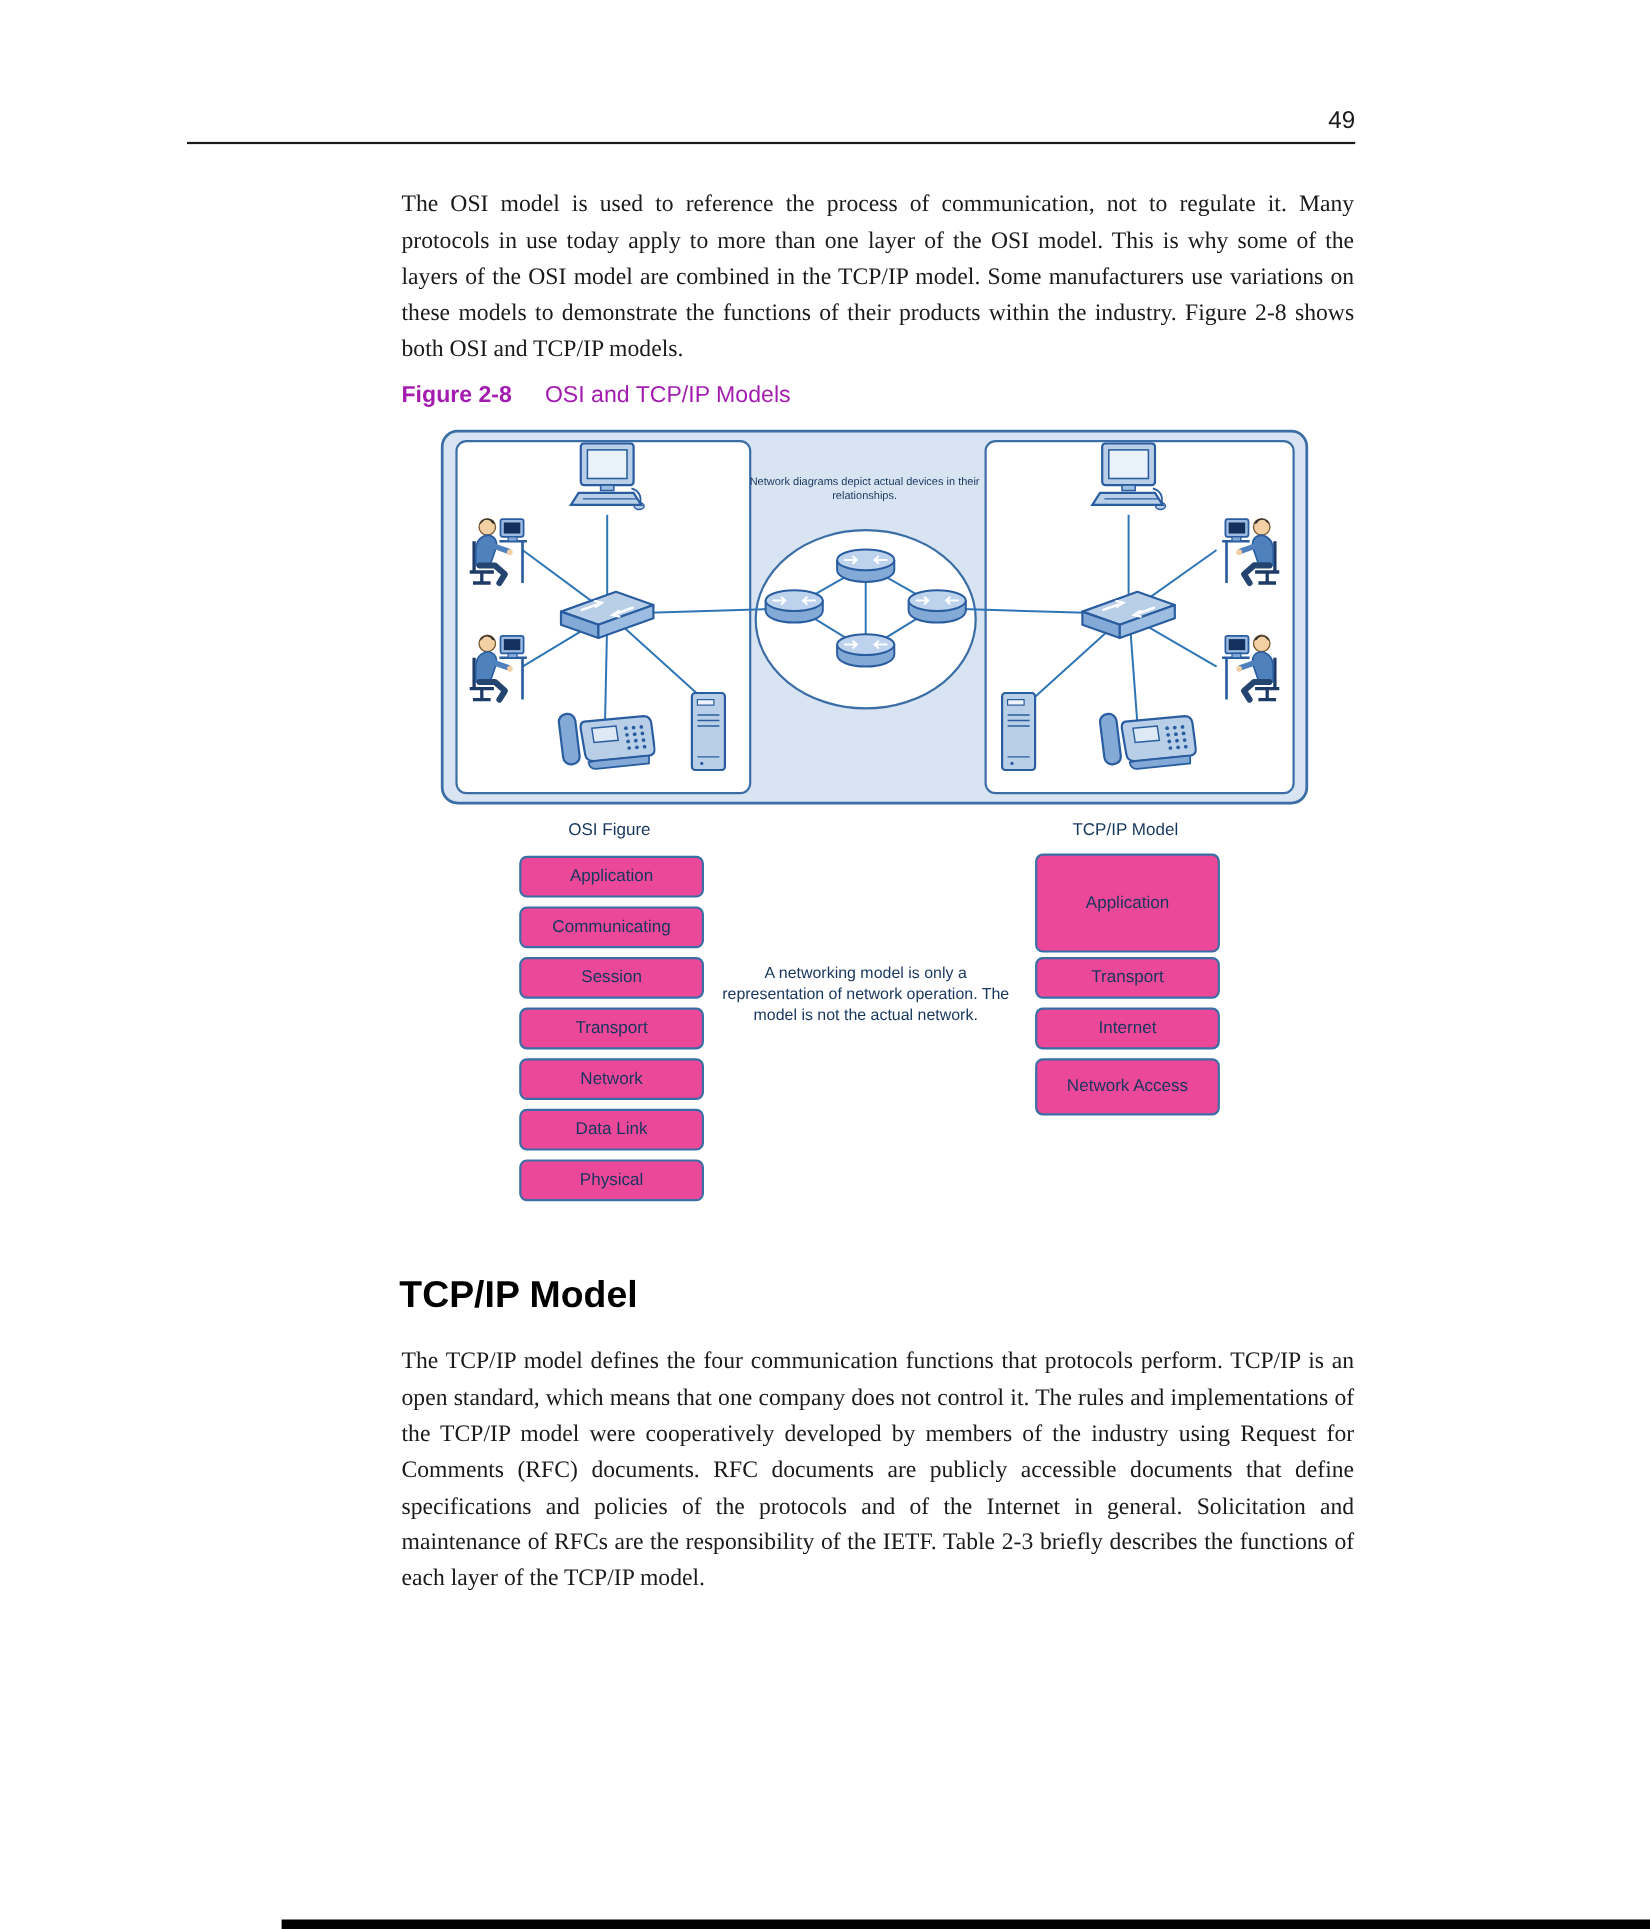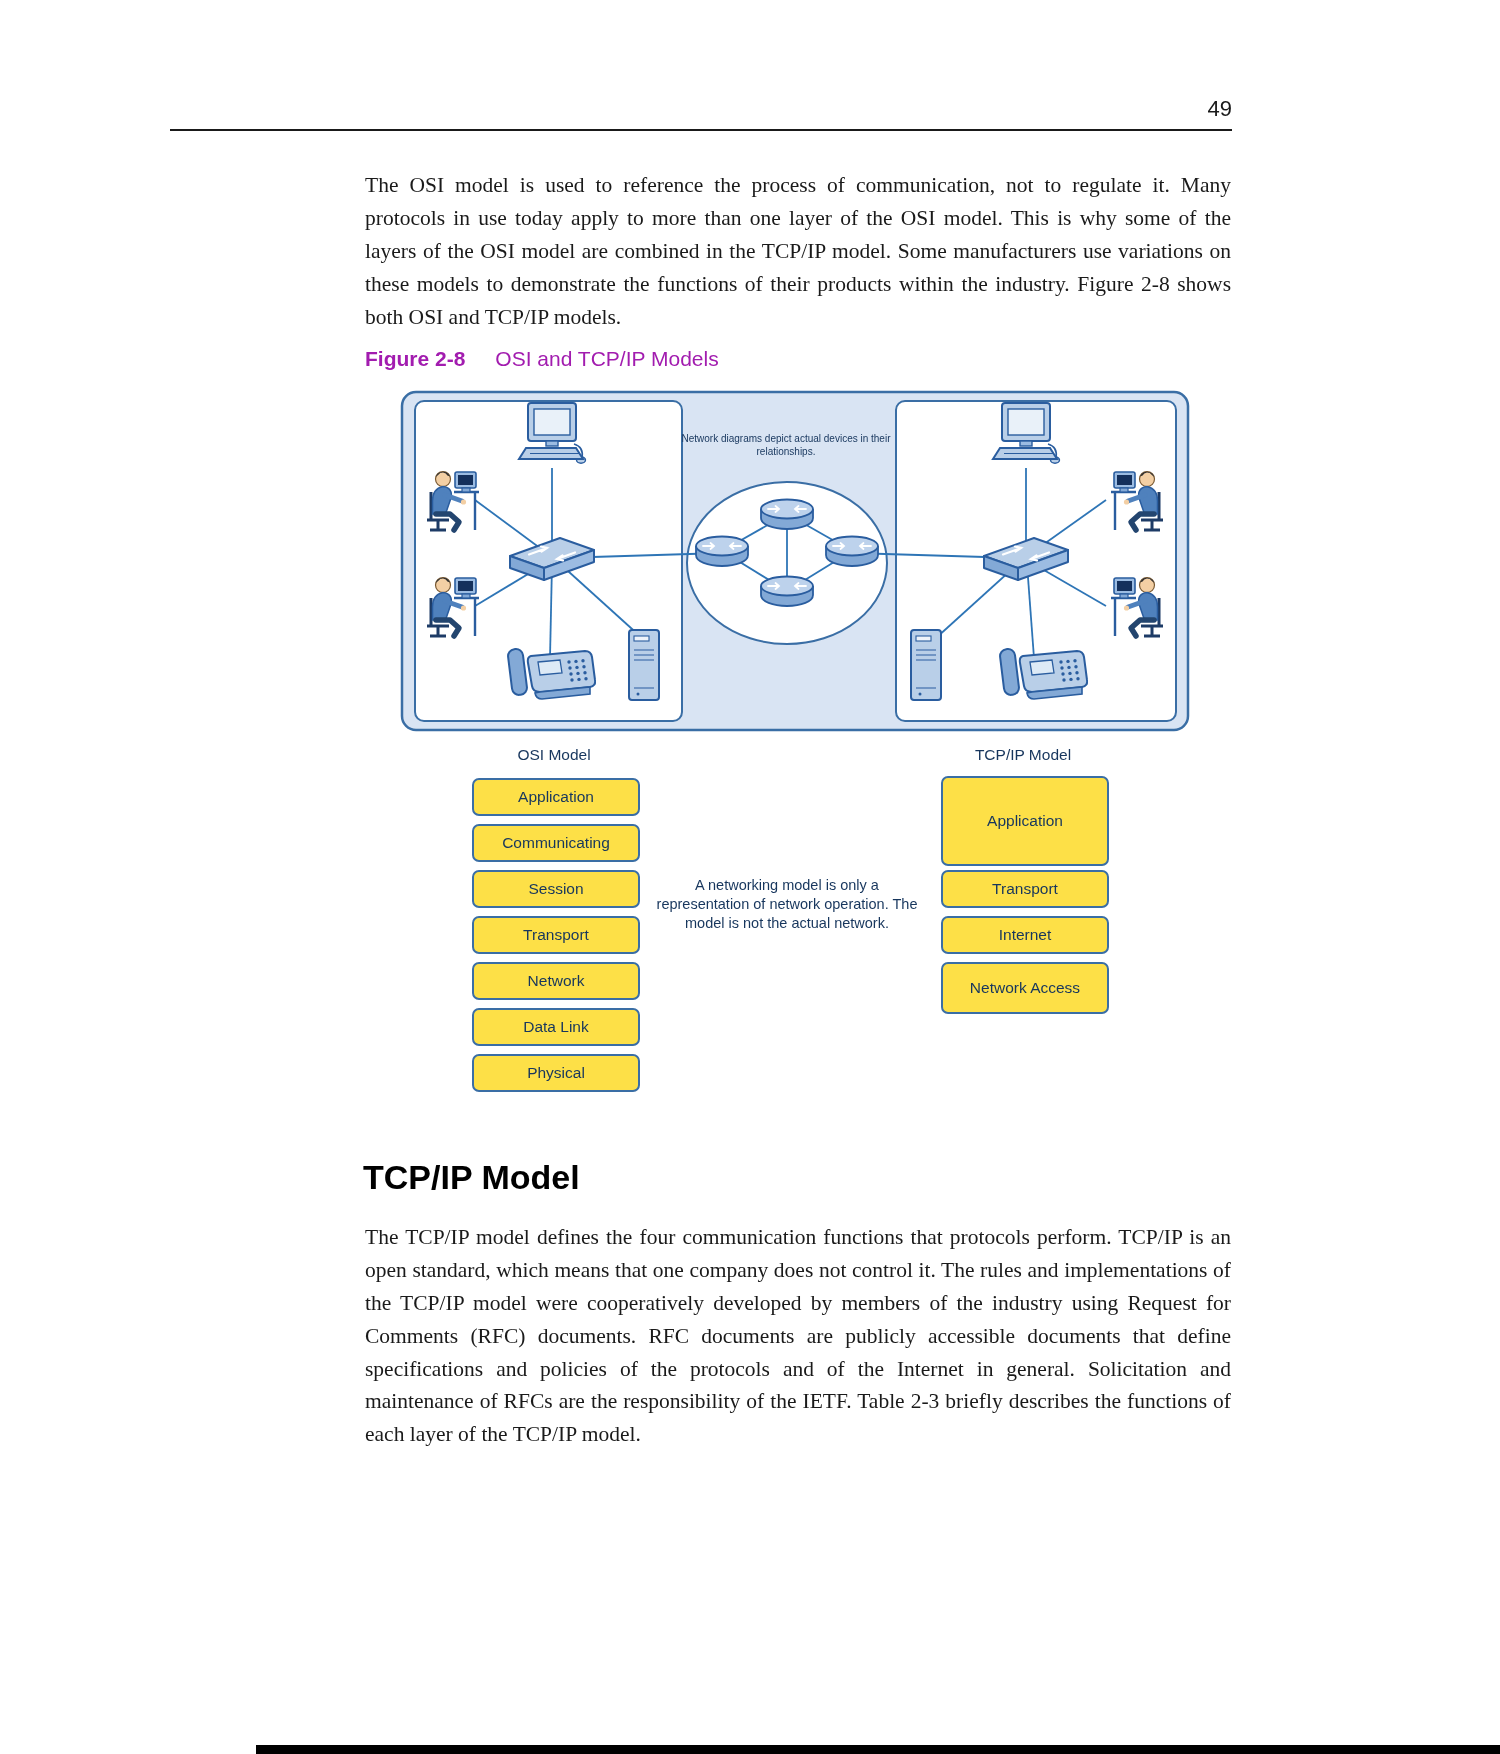--- a/index.html
+++ b/index.html
@@ -16,21 +16,21 @@
   .figure-caption{position:absolute;left:365px;top:347px;margin:0;font-size:21px;color:#a21caf;}
   .fig-label{font-weight:700;}
   .fig-title{margin-left:30px;}
   .figure-area{position:absolute;left:400px;top:390px;width:790px;height:342px;}
   .diagram-note{position:absolute;color:#17365d;text-align:center;line-height:1.3;}
   #note-top{left:674px;top:432px;width:224px;font-size:10px;}
   #note-middle{left:652px;top:876px;width:270px;font-size:14.5px;}
   .model-label{position:absolute;width:164px;text-align:center;font-size:15.5px;color:#17365d;}
   #osi-label{left:472px;top:746px;}
   #tcpip-label{left:941px;top:746px;}
-  .layer-box{position:absolute;width:164px;height:34px;background:#fde047;
+  .layer-box{position:absolute;width:164px;height:34px;background:#ec4899;
         border:2px solid #3a6ea5;border-radius:7px;display:flex;align-items:center;
         justify-content:center;font-size:15.5px;color:#17365d;}
   .section-heading{position:absolute;left:363px;top:1158px;margin:0;font-size:34px;
         font-weight:700;color:#000;font-family:"Liberation Sans",sans-serif;}
   .bottom-bar{position:absolute;left:256px;top:1745px;width:1244px;height:9px;background:#000;}
 </style>
 </head>
 <body>
 
 <div class="page">
@@ -157,21 +157,21 @@
           <use href="#i-person" width="56" height="72"></use>
         </g>
       <use href="#i-switch" x="578" y="140" width="96" height="56"></use>
       <use href="#i-server" x="508" y="238" width="38" height="74"></use>
       <use href="#i-phone" x="598" y="252" width="90" height="62"></use>
     </svg>
   </div>
 
   <div class="diagram-note" id="note-top">Network diagrams depict actual devices in their relationships.</div>
 
-  <div class="model-label" id="osi-label">OSI Model</div>
+  <div class="model-label" id="osi-label">OSI Figure</div>
   <div class="model-label" id="tcpip-label">TCP/IP Model</div>
 
   <div class="layer-box" style="left:472px;top:778px">Application</div>
   <div class="layer-box" style="left:472px;top:824px">Communicating</div>
   <div class="layer-box" style="left:472px;top:870px">Session</div>
   <div class="layer-box" style="left:472px;top:916px">Transport</div>
   <div class="layer-box" style="left:472px;top:962px">Network</div>
   <div class="layer-box" style="left:472px;top:1008px">Data Link</div>
   <div class="layer-box" style="left:472px;top:1054px">Physical</div>
 

